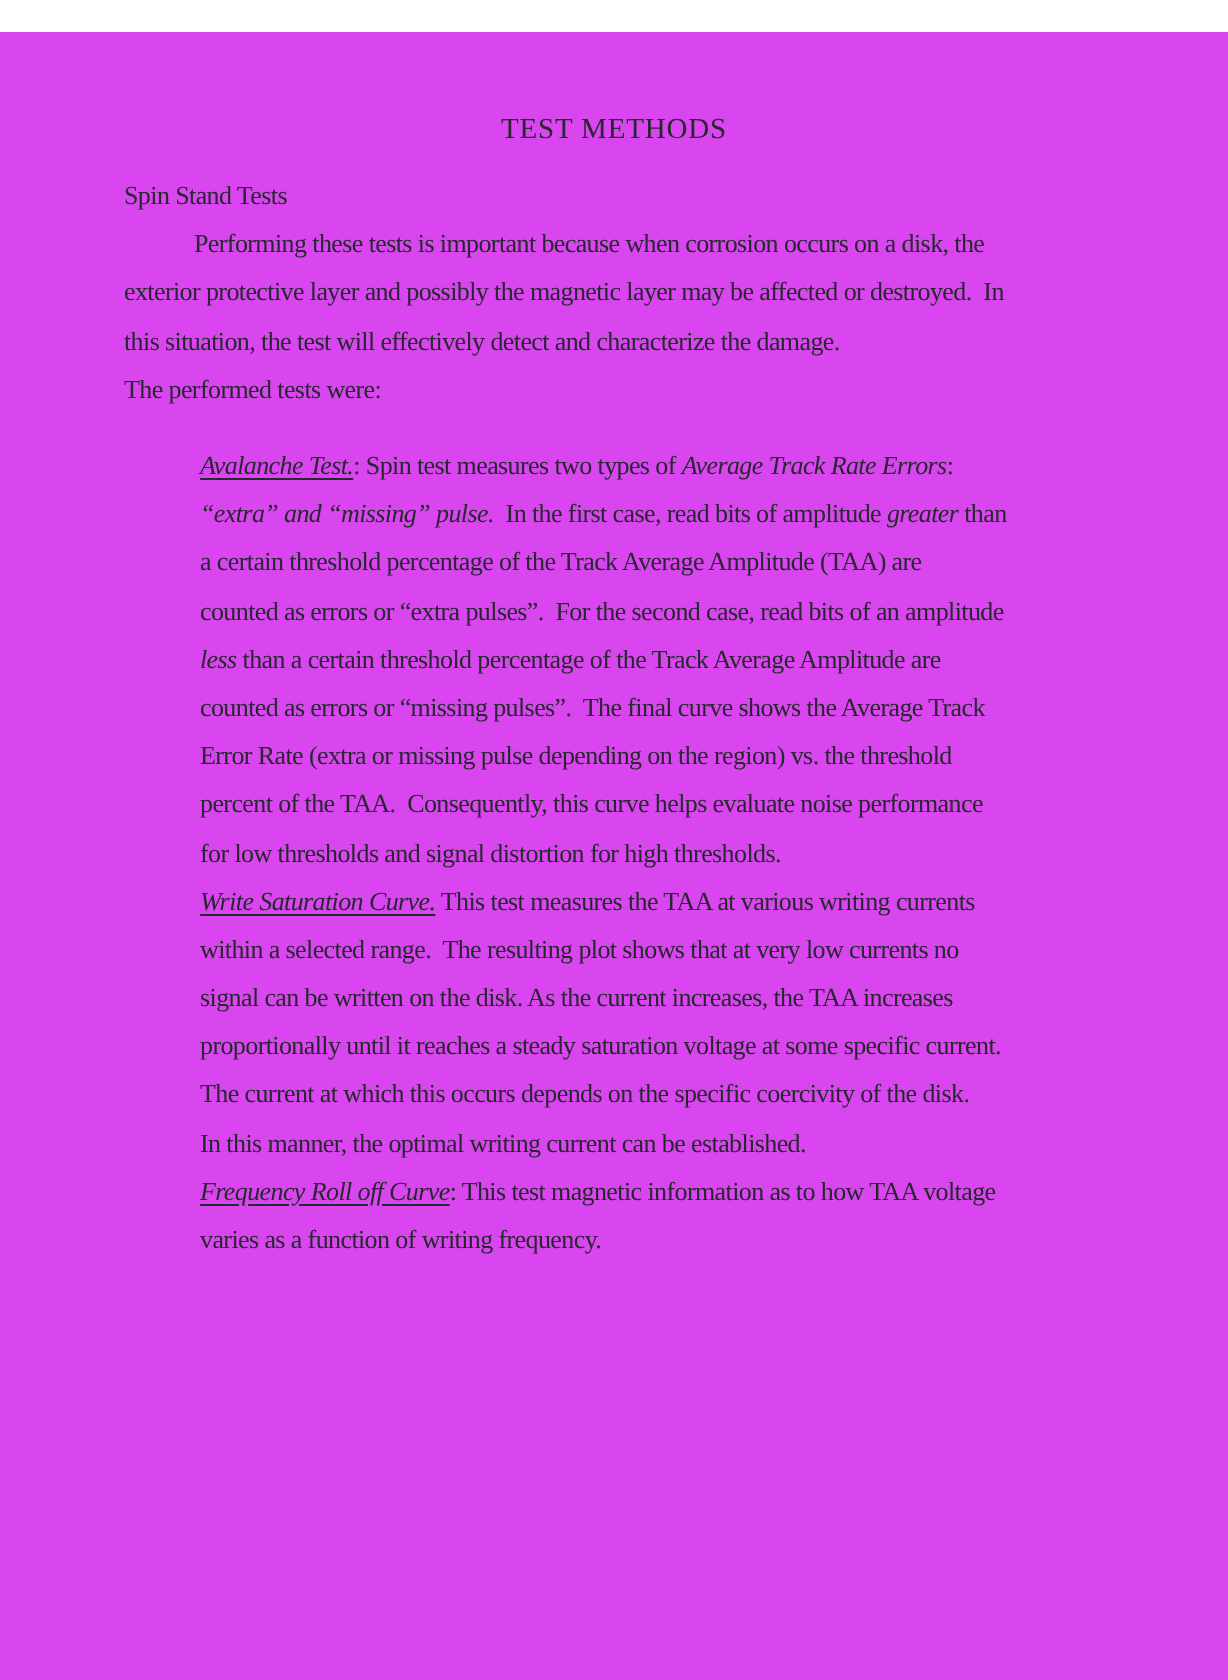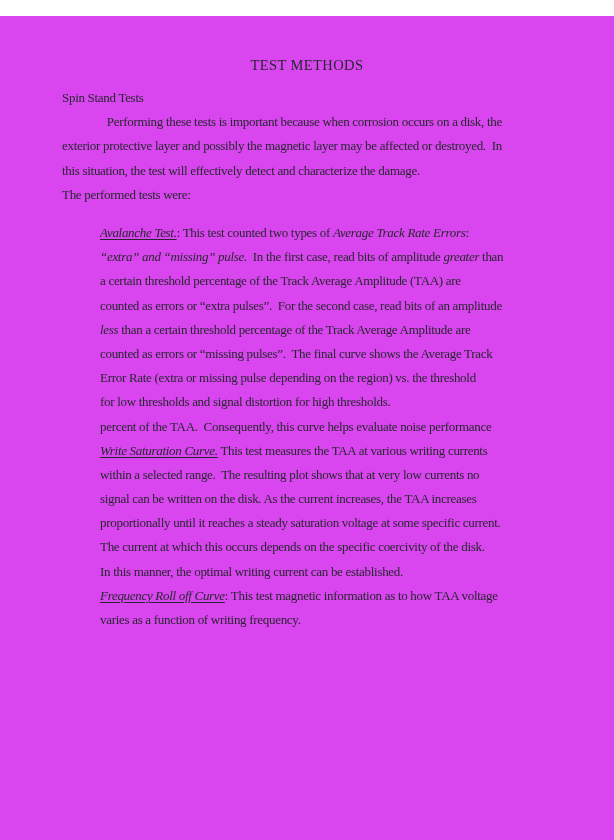--- a/index.html
+++ b/index.html
@@ -32,21 +32,21 @@
     top: 205px;
     left: 100px;
   }
   .line {
     white-space: pre;
     font-size: 13px;
     letter-spacing: -0.3px;
     line-height: 24.2px;
     height: 24.2px;
   }
-  .line.indent { text-indent: 35px; text-align: right; }
+  .line.indent { text-indent: 35px; }
   .i  { font-style: italic; text-align: right; }
   .iu { font-style: italic; text-decoration: underline; text-underline-offset: 2px; text-align: right; }
   .page-footer {
     position: absolute;
     top: 791px;
     left: 0;
     width: 100%;
     text-align: center;
     font-family: "Liberation Sans", sans-serif;
     font-size: 11px;
@@ -64,29 +64,29 @@
     <div class="line">Spin Stand Tests</div>
     <div id="intro-lines">
         <div class="line indent"><span>Performing these tests is important because when corrosion occurs on a disk, the</span></div>
         <div class="line"><span>exterior protective layer and possibly the magnetic layer may be affected or destroyed.  In</span></div>
         <div class="line"><span>this situation, the test will effectively detect and characterize the damage.</span></div>
         <div class="line"><span>The performed tests were:</span></div>
       </div>
   </div>
 
   <div class="block-group" id="block-lines">
-      <div class="line"><span class="iu">Avalanche Test.</span><span>: This test counted two types of </span><span class="i">Average Track Rate Errors</span><span>:</span></div>
+      <div class="line"><span class="iu">Avalanche Test.</span><span>: Spin test measures two types of </span><span class="i">Average Track Rate Errors</span><span>:</span></div>
       <div class="line"><span class="i">“extra” and “missing” pulse.</span><span>  In the first case, read bits of amplitude </span><span class="i">greater</span><span> than</span></div>
       <div class="line"><span>a certain threshold percentage of the Track Average Amplitude (TAA) are</span></div>
       <div class="line"><span>counted as errors or “extra pulses”.  For the second case, read bits of an amplitude</span></div>
       <div class="line"><span class="i">less</span><span> than a certain threshold percentage of the Track Average Amplitude are</span></div>
       <div class="line"><span>counted as errors or “missing pulses”.  The final curve shows the Average Track</span></div>
       <div class="line"><span>Error Rate (extra or missing pulse depending on the region) vs. the threshold</span></div>
+      <div class="line"><span>percent of the TAA.  Consequently, this curve helps evaluate noise performance</span></div>
       <div class="line"><span>for low thresholds and signal distortion for high thresholds.</span></div>
-      <div class="line"><span>percent of the TAA.  Consequently, this curve helps evaluate noise performance</span></div>
       <div class="line"><span class="iu">Write Saturation Curve.</span><span> This test measures the TAA at various writing currents</span></div>
       <div class="line"><span>within a selected range.  The resulting plot shows that at very low currents no</span></div>
       <div class="line"><span>signal can be written on the disk. As the current increases, the TAA increases</span></div>
       <div class="line"><span>proportionally until it reaches a steady saturation voltage at some specific current.</span></div>
       <div class="line"><span>The current at which this occurs depends on the specific coercivity of the disk.</span></div>
       <div class="line"><span>In this manner, the optimal writing current can be established.</span></div>
       <div class="line"><span class="iu">Frequency Roll off Curve</span><span>: This test magnetic information as to how TAA voltage</span></div>
       <div class="line"><span>varies as a function of writing frequency.</span></div>
     </div>
 

